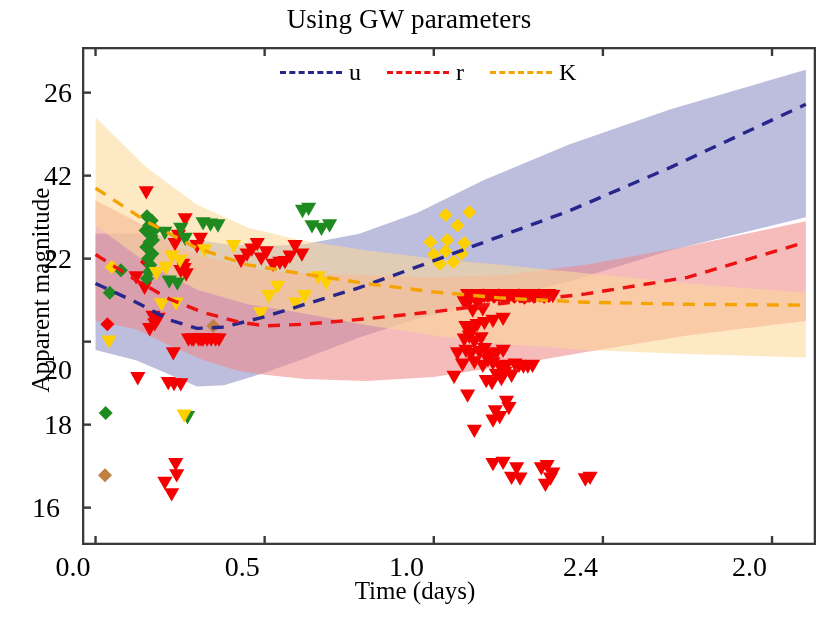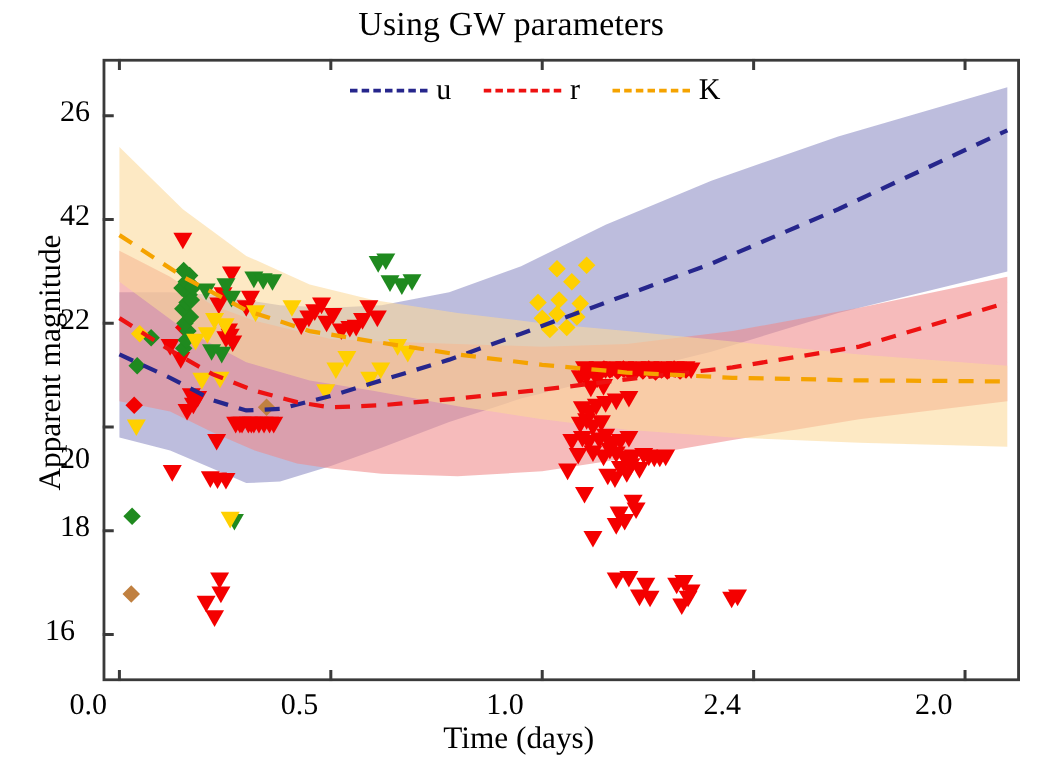--- a/index.html
+++ b/index.html
@@ -6,21 +6,21 @@
   body{width:830px;height:623px;overflow:hidden;
        font-family:"Liberation Serif","DejaVu Serif",serif;color:#000;}
   #fig{position:relative;width:830px;height:623px;}
   #title{position:absolute;left:0;top:4px;width:818px;text-align:center;
          font-size:27px;letter-spacing:.2px;}
   #ylabel{position:absolute;left:-74px;top:276px;width:230px;text-align:center;
           font-size:25px;transform:rotate(-90deg);transform-origin:center;}
   #xlabel{position:absolute;left:0;top:577px;width:830px;text-align:center;font-size:25px;}
   #plot{position:absolute;left:82px;top:47px;width:734px;height:498px;}
   #plot svg{display:block;}
-  .tk{position:absolute;font-size:24px;}
+  .tk{position:absolute;font-size:28px;}
   .yt{right:830px;text-align:right;width:60px;}
   .xt{text-align:left;width:80px;}
   #legend{position:absolute;left:280px;top:55px;width:360px;height:34px;
           display:flex;align-items:center;gap:26px;}
   .lg{display:flex;align-items:center;gap:7px;}
   .lgline{width:62px;height:0;border-top:3px dashed;}
   .lgtxt{font-size:24px;line-height:1;}
 </style>
 </head>
 <body>

